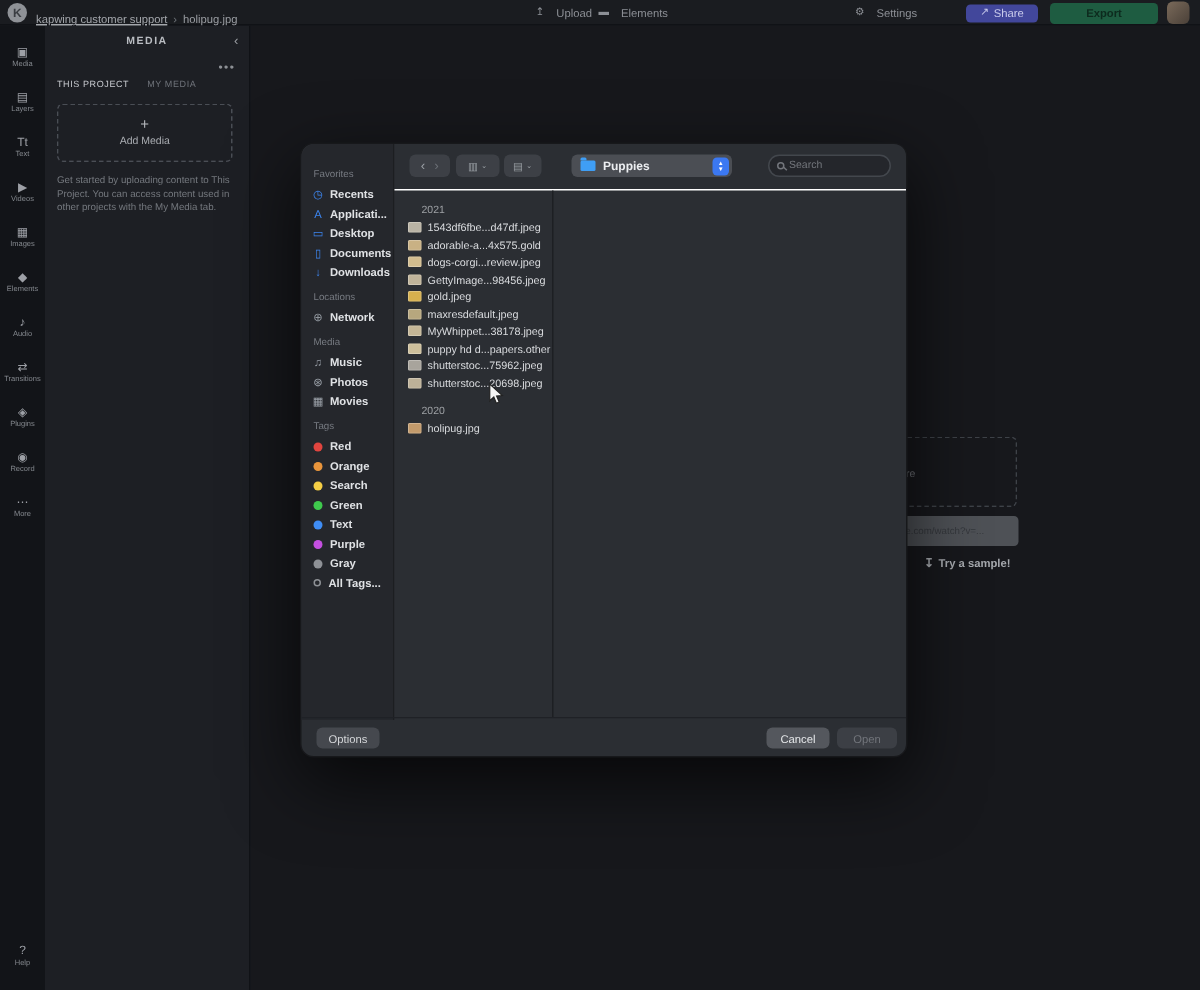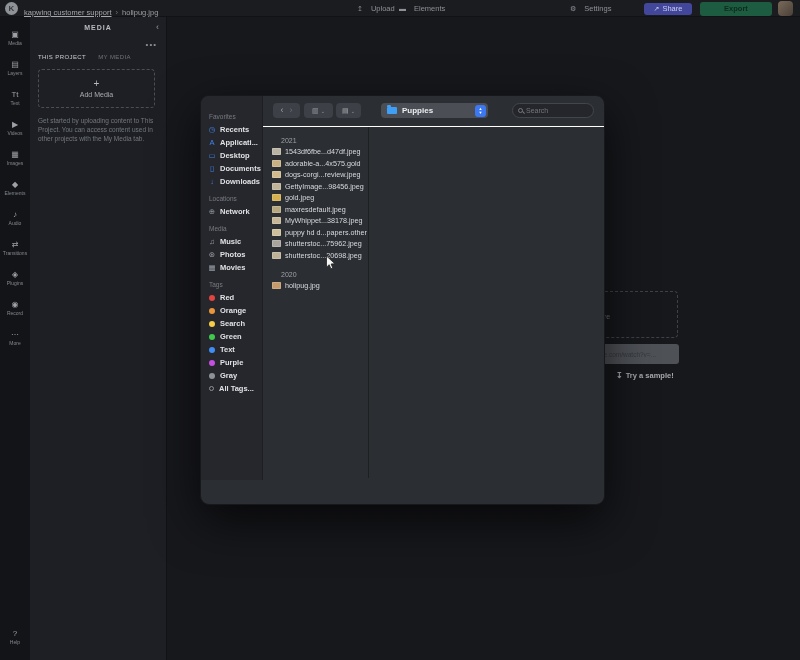--- a/index.html
+++ b/index.html
@@ -343,19 +343,24 @@
           </div>
           <div class="group-title group-gap">2020</div>
           <div class="file-row">
             <span class="thumb" style="background:#c29a6b"></span>
                    <span class="file-name">holipug.jpg</span>
           </div>
         </div>
       <div class="file-col2"></div>
     </div>
 
+    <div class="dlg-footer">
+      <div class="dbtn btn-options">Options</div>
+      <div class="dbtn btn-cancel">Cancel</div>
+      <div class="dbtn btn-open">Open</div>
+    </div>
   </div>
 
   <svg class="cursor" width="12" height="16" viewBox="0 0 12 16">
     <path d="M1.5 1 L1.5 12.2 L4.2 9.7 L5.9 13.8 L7.8 13 L6.1 9 L9.9 8.7 Z" fill="#f5f5f5" stroke="#222" stroke-width="0.8"></path>
   </svg>
 
 </div>
 
 </body></html>

